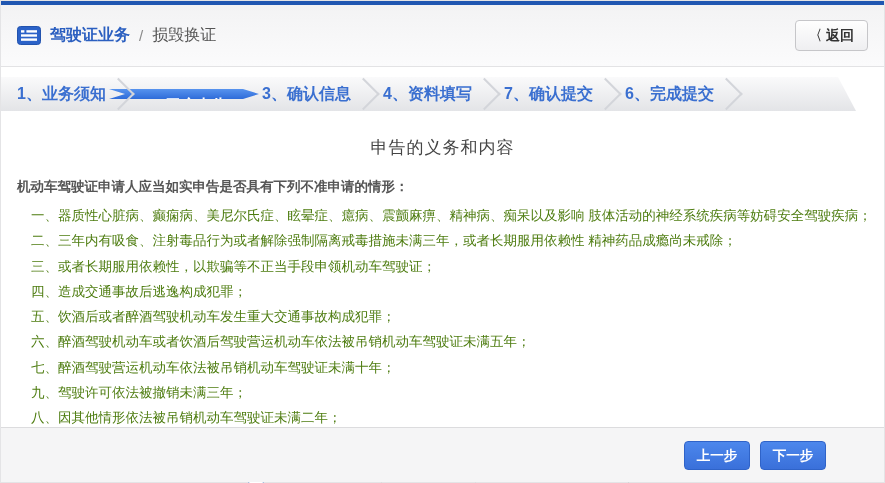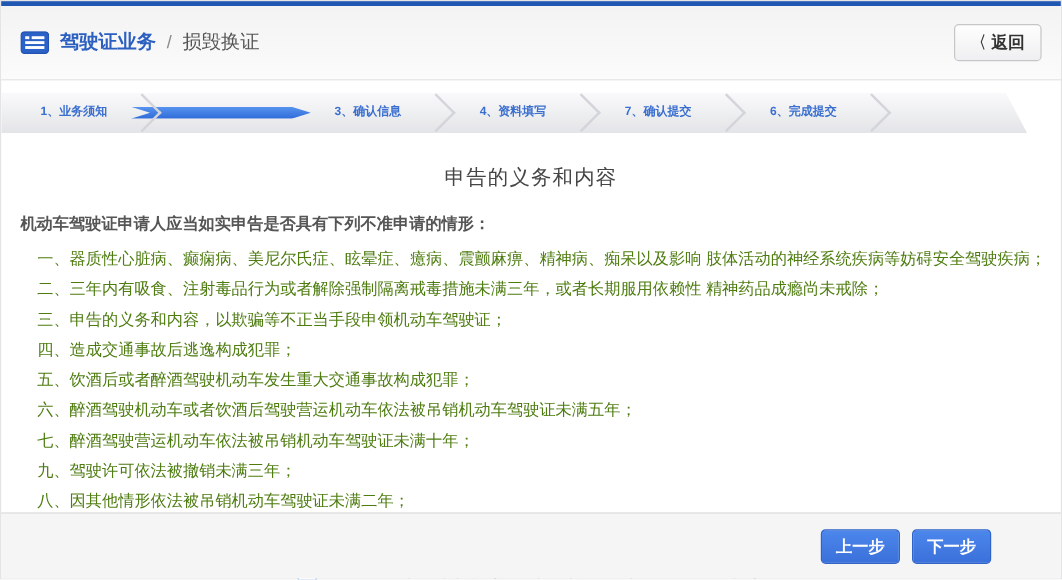--- a/index.html
+++ b/index.html
@@ -37,21 +37,21 @@
   .back-chevron { font-weight: bold; margin-right: 3px; transform: scaleX(0.8); }
 
   
   .wizard {
     height: 34px; margin-top: 10px; display: flex;
     background: linear-gradient(180deg, #fafafb, #e3e4e7);
     clip-path: polygon(0 0, calc(100% - 46px) 0, calc(100% - 28px) 100%, 0 100%);
   }
   .step {
     width: 121px; position: relative; text-align: center;
-    line-height: 34px; font-size: 10px; font-weight: bold; color: #3a6fd0;
+    line-height: 34px; font-size: 16px; font-weight: bold; color: #3a6fd0;
     cursor: pointer; flex: none;
   }
   .step:not(.active)::after {
     content: ''; position: absolute; right: -8px; top: 50%;
     width: 21px; height: 21px;
     transform: translateY(-50%) rotate(45deg);
     border-top: 2px solid #d3d5da; border-right: 2px solid #d3d5da;
     z-index: 3;
   }
   .step.active {
@@ -142,21 +142,21 @@
       <span>6、完成提交</span>
     </div>
   </nav>
 
   <main>
     <h1>申告的义务和内容</h1>
     <p class="intro">机动车驾驶证申请人应当如实申告是否具有下列不准申请的情形：</p>
     <ul class="conditions">
       <li>一、器质性心脏病、癫痫病、美尼尔氏症、眩晕症、癔病、震颤麻痹、精神病、痴呆以及影响 肢体活动的神经系统疾病等妨碍安全驾驶疾病；</li>
       <li>二、三年内有吸食、注射毒品行为或者解除强制隔离戒毒措施未满三年，或者长期服用依赖性 精神药品成瘾尚未戒除；</li>
-      <li>三、申告的义务和内容，以欺骗等不正当手段申领机动车驾驶证；</li>
+      <li>三、或者长期服用依赖性，以欺骗等不正当手段申领机动车驾驶证；</li>
       <li>四、造成交通事故后逃逸构成犯罪；</li>
       <li>五、饮酒后或者醉酒驾驶机动车发生重大交通事故构成犯罪；</li>
       <li>六、醉酒驾驶机动车或者饮酒后驾驶营运机动车依法被吊销机动车驾驶证未满五年；</li>
       <li>七、醉酒驾驶营运机动车依法被吊销机动车驾驶证未满十年；</li>
       <li>九、驾驶许可依法被撤销未满三年；</li>
       <li>八、因其他情形依法被吊销机动车驾驶证未满二年；</li>
       <li>十、法律和行政法规规定的其他不准申请的情形。</li>
     </ul>
     <div class="agree-row">
       <span class="checkbox">

